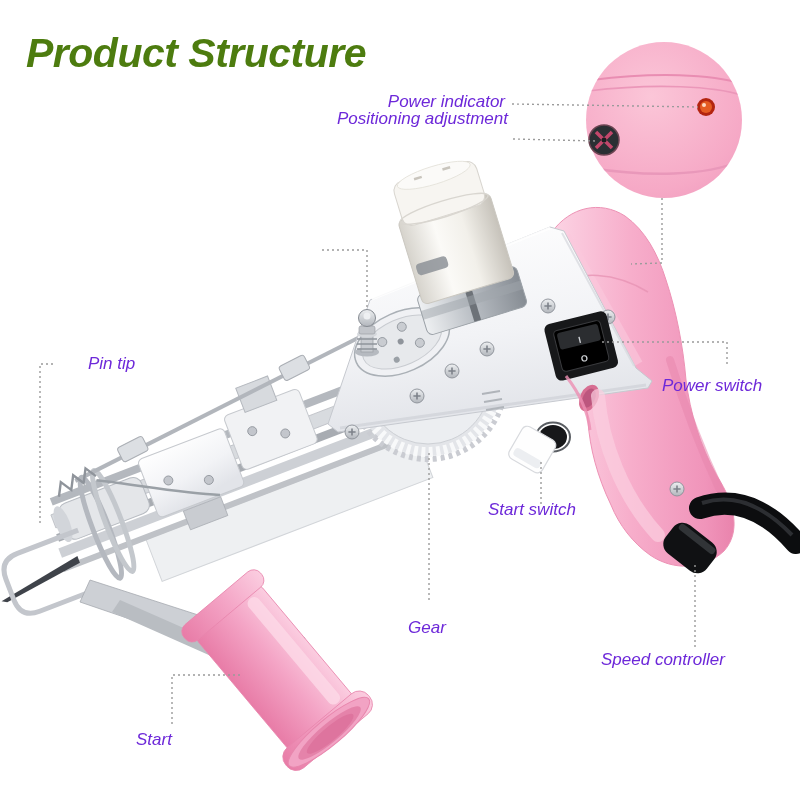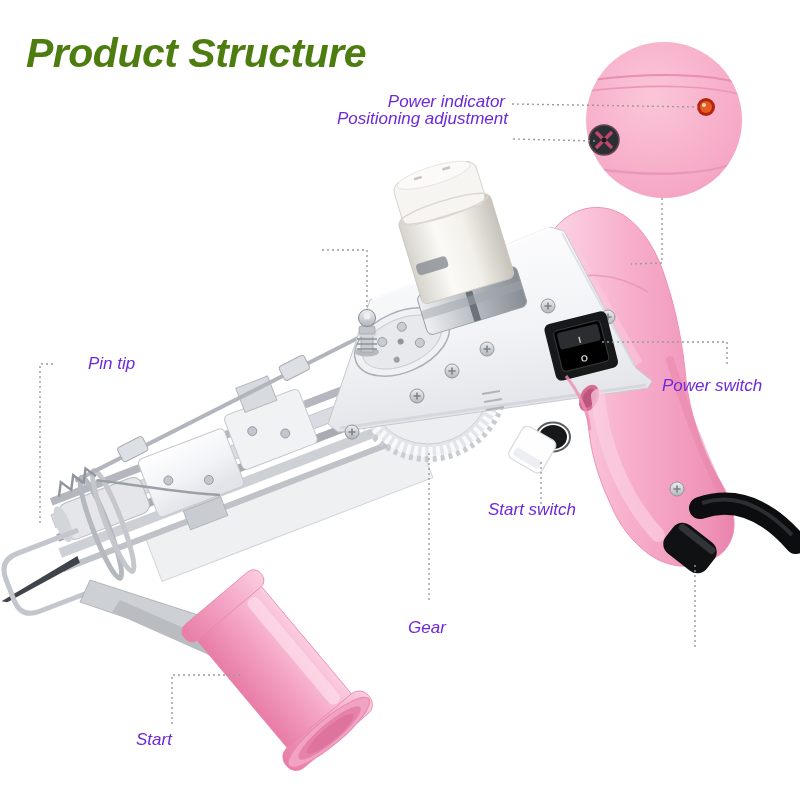--- a/index.html
+++ b/index.html
@@ -256,14 +256,15 @@
   </svg>
 
   <div class="title">Product Structure</div>
 
   <div class="lbl r" style="right:295px;top:92px;">Power indicator</div>
   <div class="lbl r" style="right:292px;top:109px;">Positioning adjustment</div>
   <div class="lbl" style="left:56px;top:354px;margin-left:32px;">Pin tip</div>
   <div class="lbl" style="left:662px;top:376px;">Power switch</div>
   <div class="lbl" style="left:488px;top:500px;">Start switch</div>
   <div class="lbl" style="left:408px;top:604px;margin-top:14px;">Gear</div>
+  <div class="lbl" style="left:601px;top:650px;">Speed controller</div>
   <div class="lbl" style="left:136px;top:730px;">Start</div>
 </div>
 
 </body></html>

